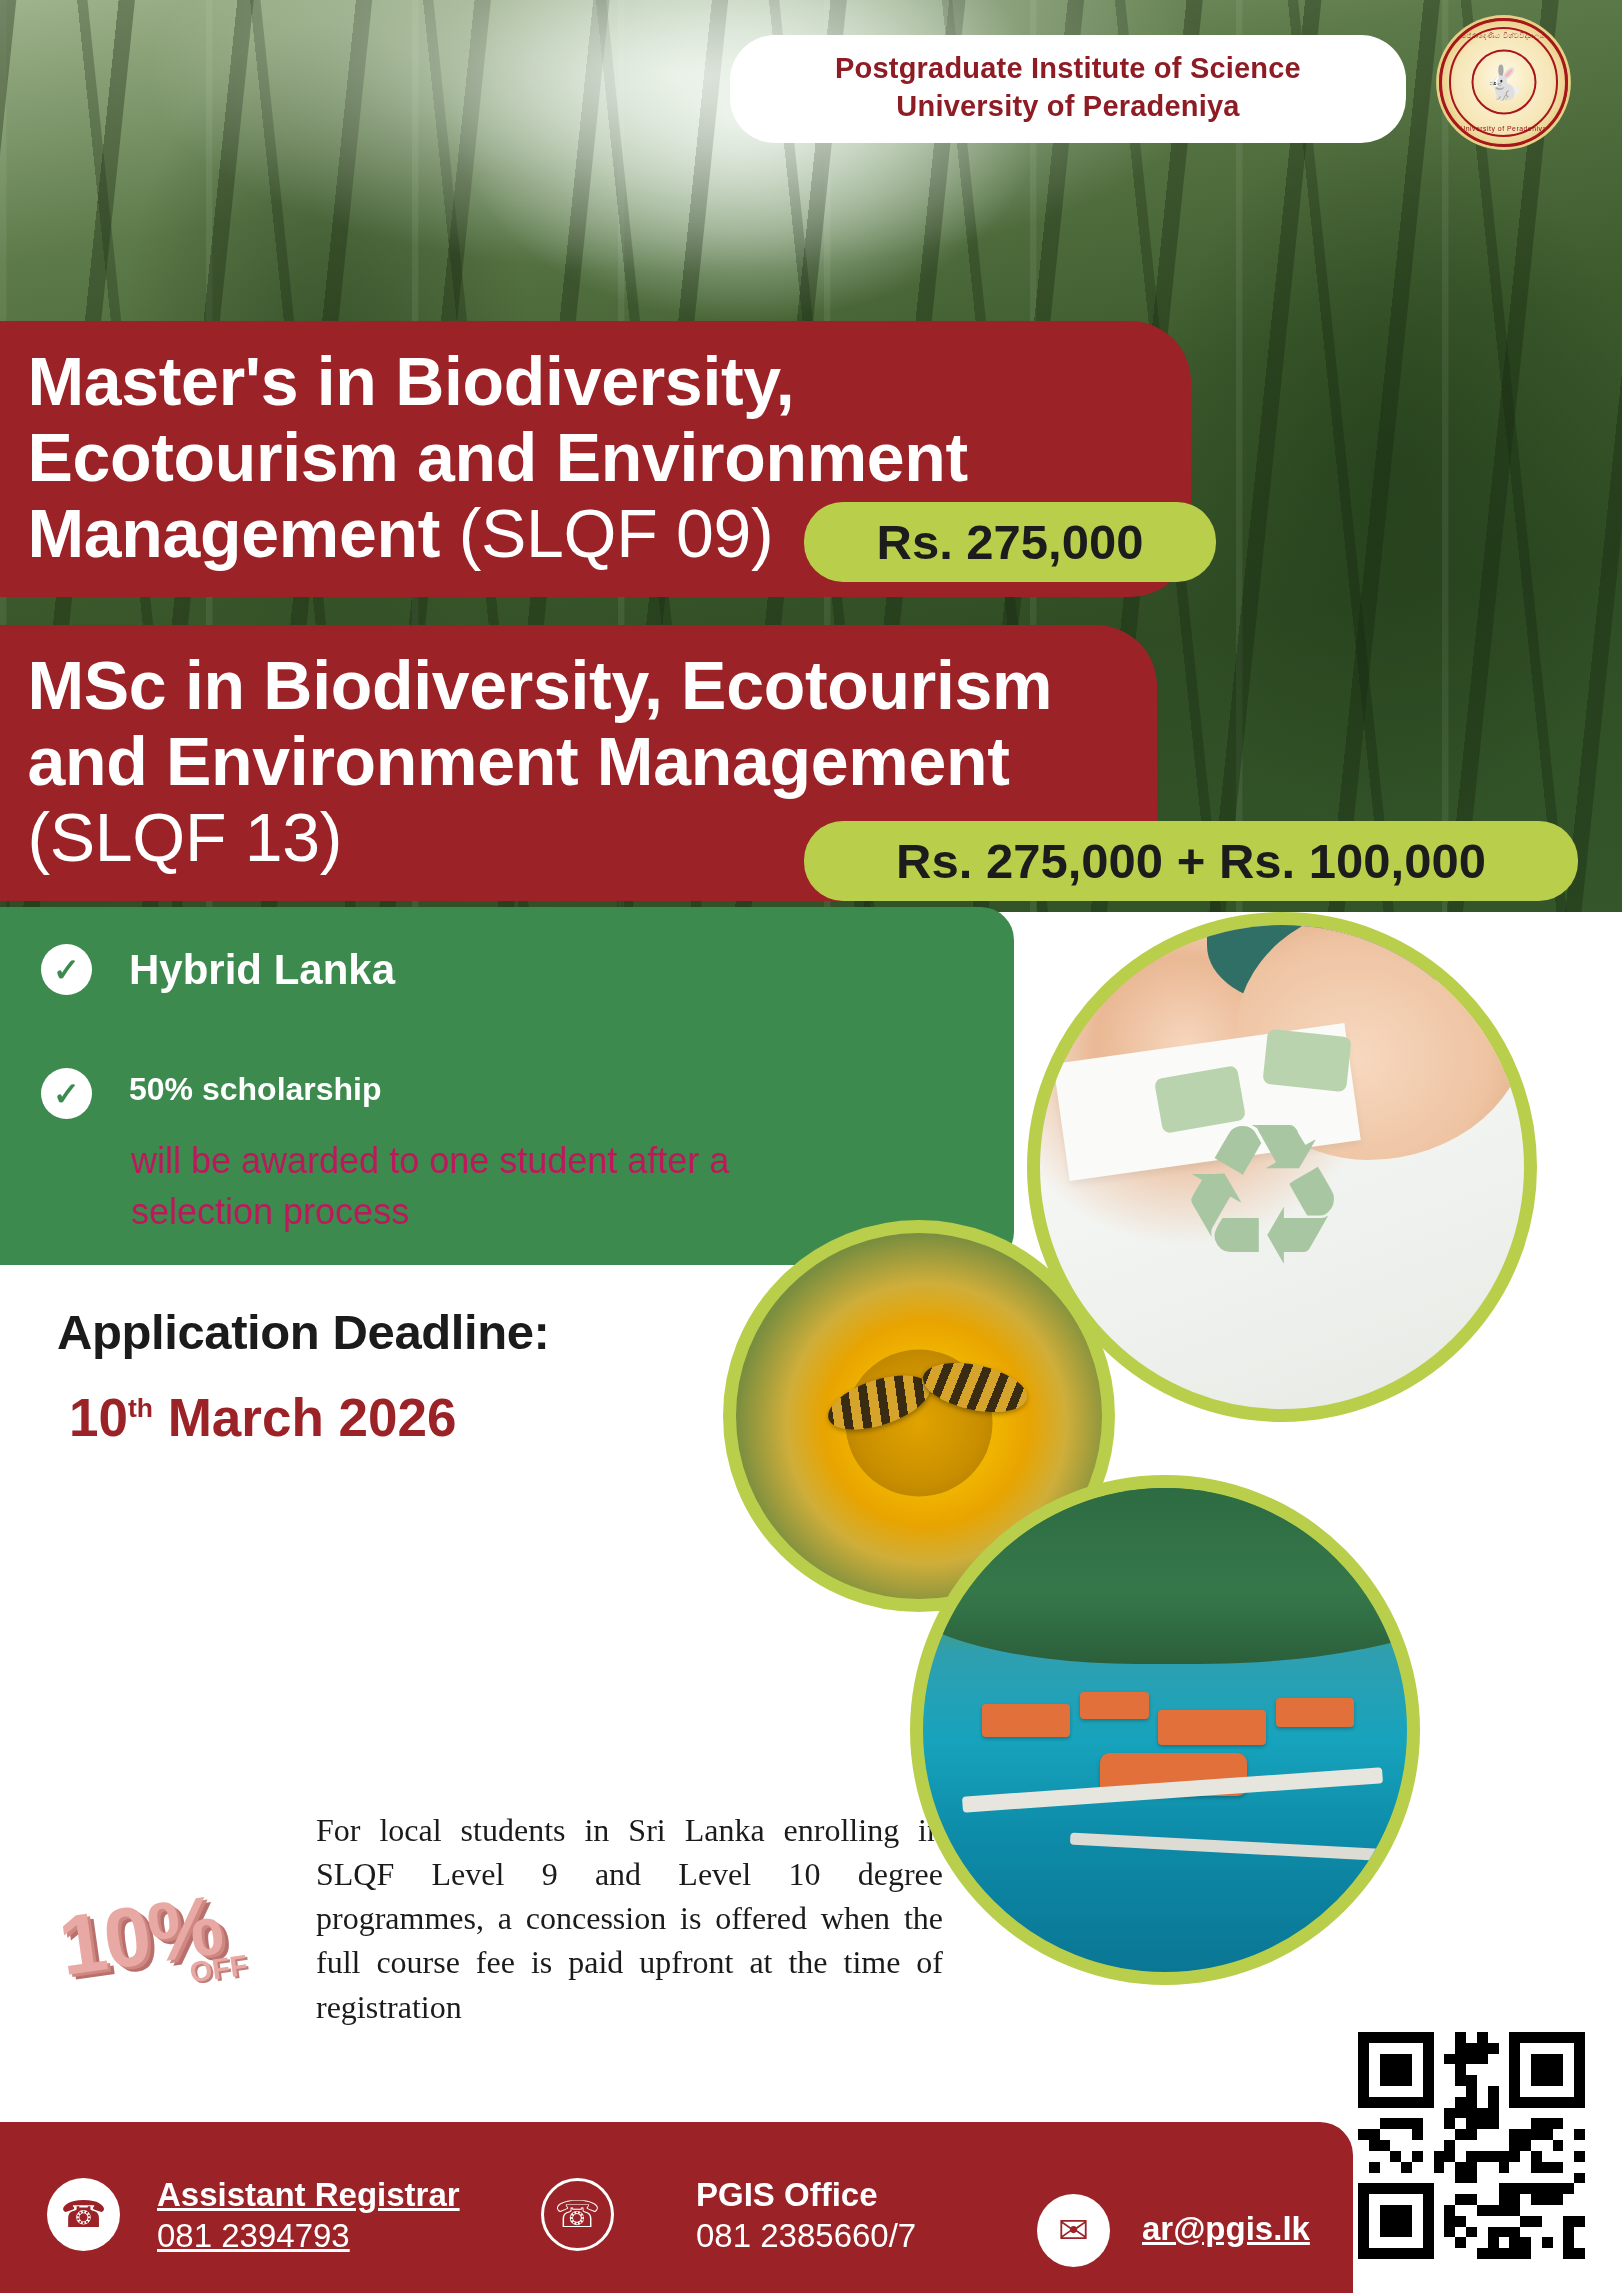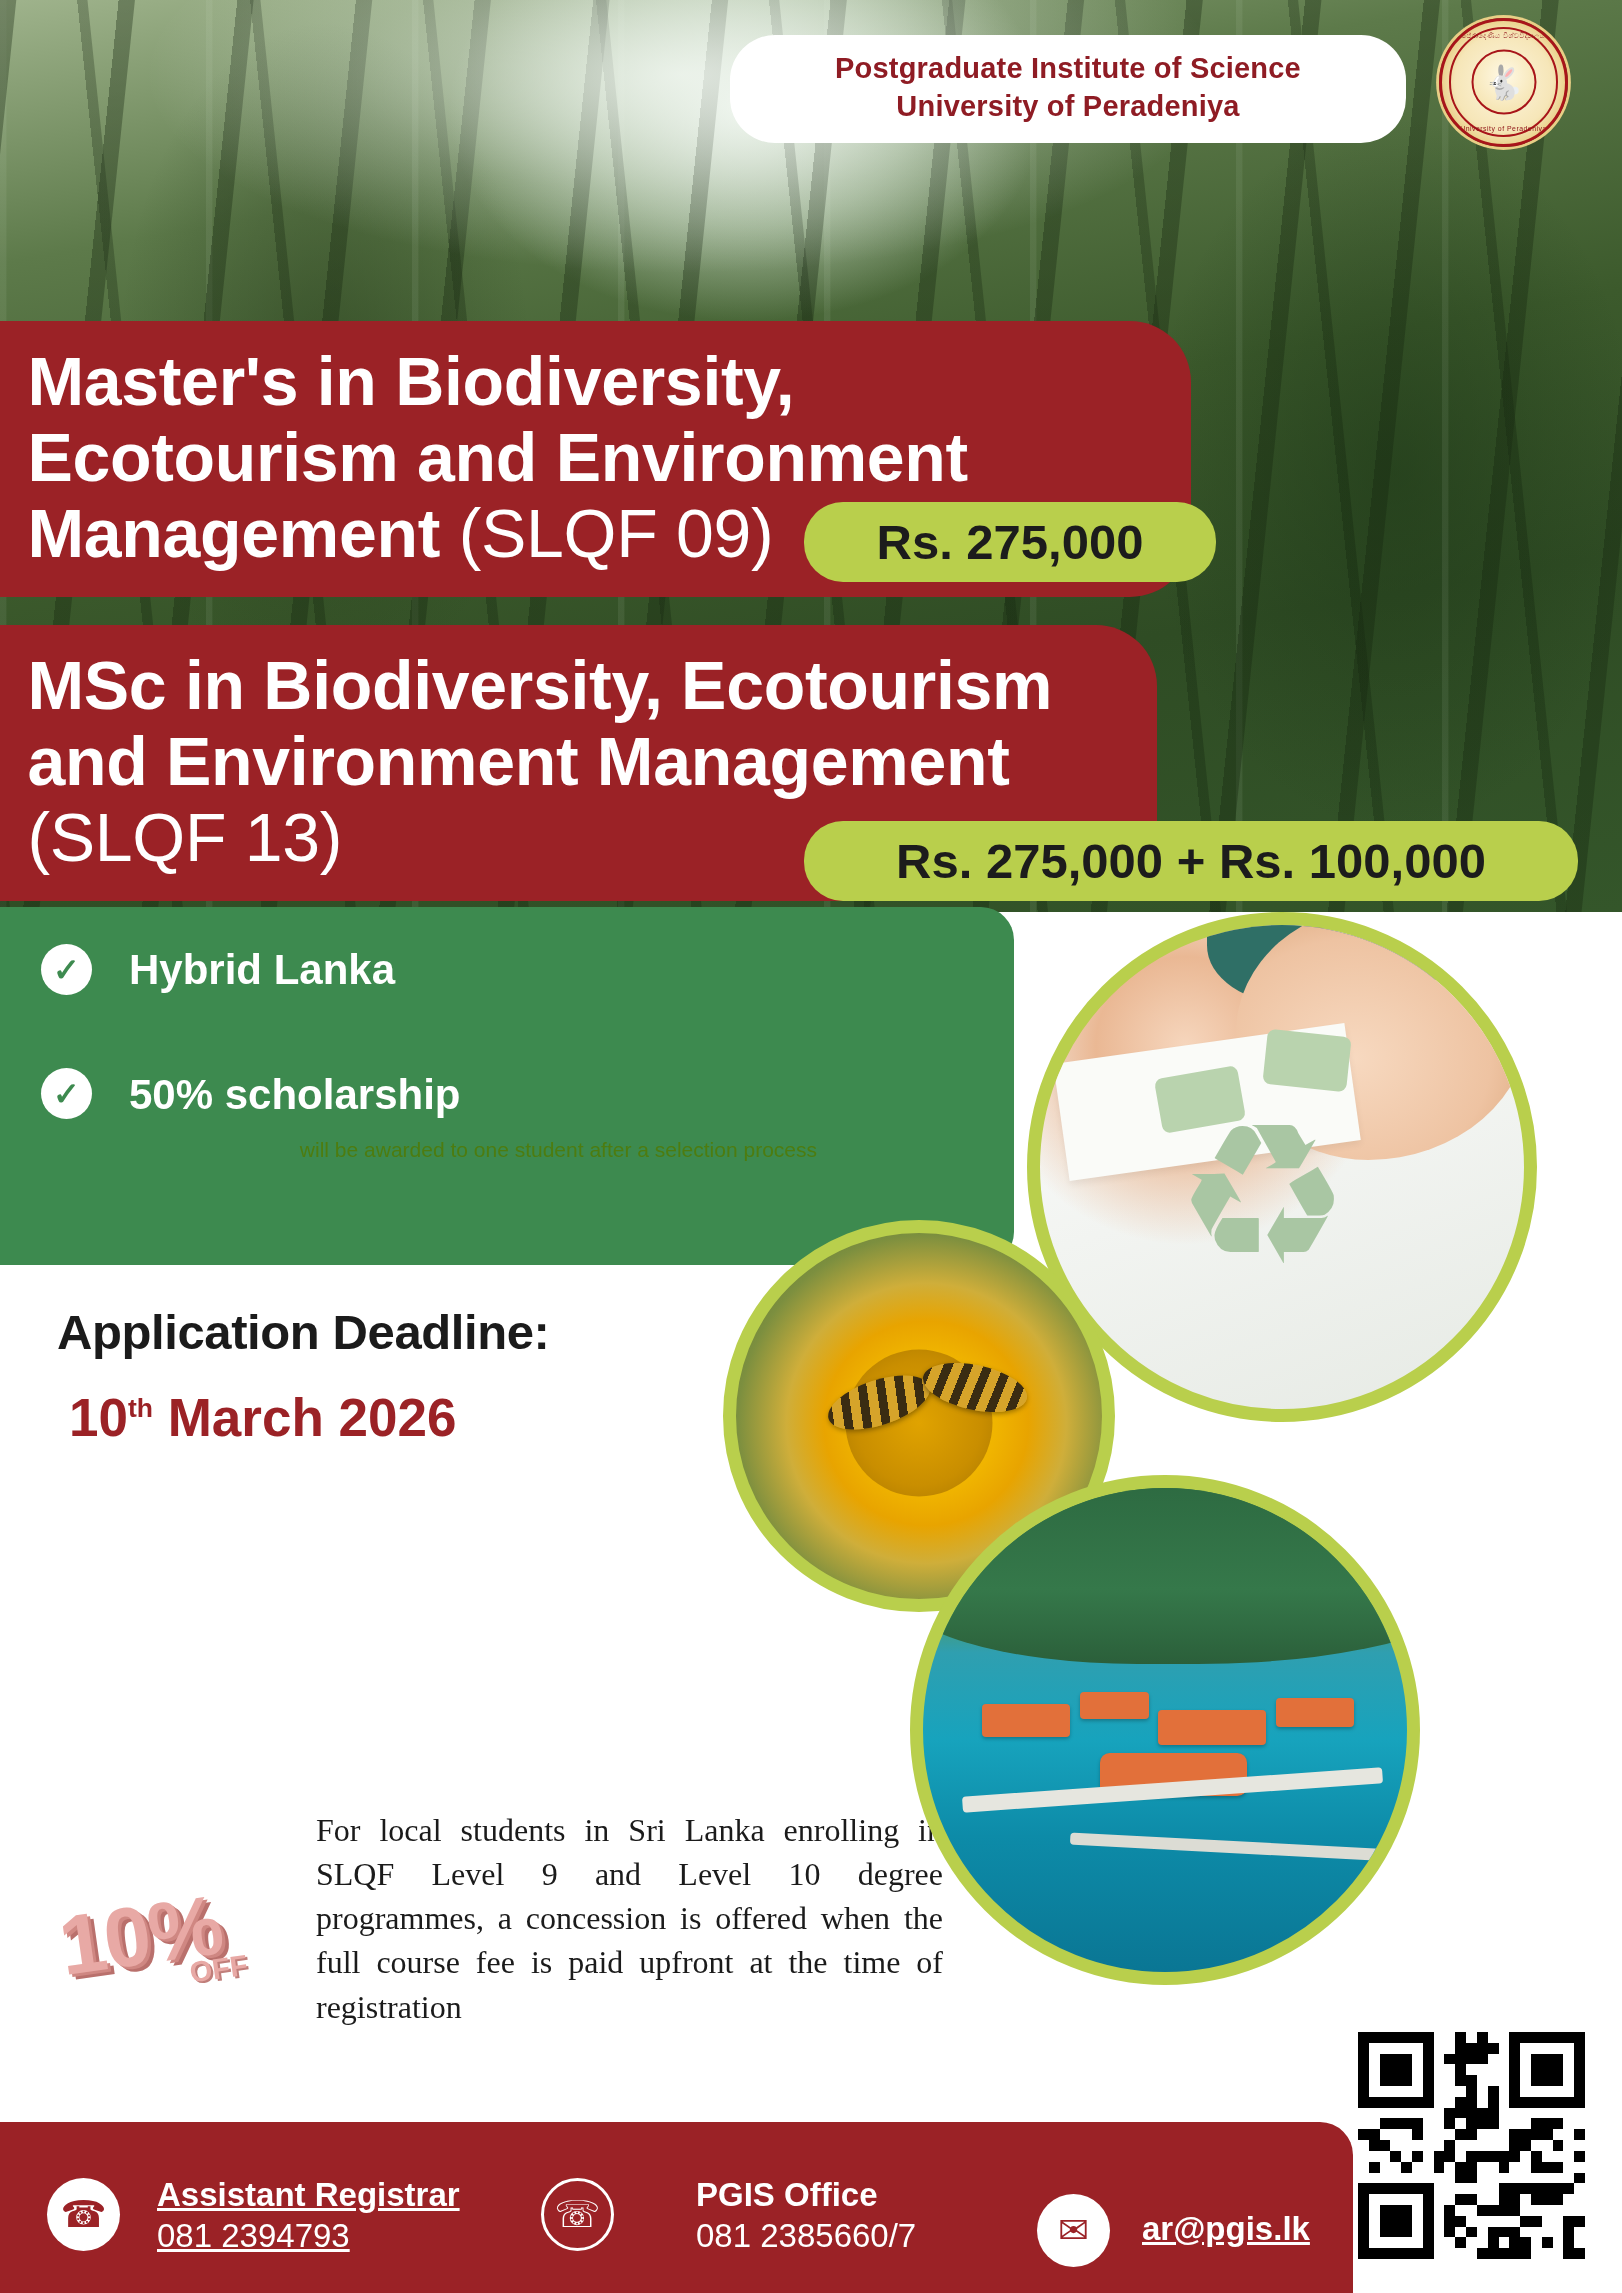--- a/index.html
+++ b/index.html
@@ -118,25 +118,25 @@
     border-bottom-right-radius: 33px;
   }
   .feat { position: absolute; color: #ffffff; }
   .check {
     position: absolute; width: 51px; height: 51px; border-radius: 50%;
     background: #ffffff; display: flex; align-items: center; justify-content: center;
     color: #3d8a4f; font-size: 32px; font-weight: bold; line-height: 1;
   }
   .feat1 { left: 129px; top: 946px; font-size: 42px; font-weight: bold; }
   .chk1 { left: 41px; top: 944px; }
-  .feat2 { left: 129px; top: 1071px; font-size: 42px; font-weight: bold; }
+  .feat2 { left: 129px; top: 1071px; font-size: 32px; font-weight: bold; }
   .chk2 { left: 41px; top: 1068px; }
   .feat2sub {
     position: absolute; left: 131px; top: 1135px; width: 686px;
-    color: #4d7c0f; font-size: 21px; line-height: 1.42; text-align: right;
+    color: #be185d; font-size: 36px; line-height: 1.42;
   }
 
   
   .deadline-label {
     position: absolute; left: 57px; top: 1304px;
     font-size: 49px; font-weight: bold; color: #1b1b1b; letter-spacing: -0.4px;
   }
   .deadline-date {
     position: absolute; left: 69px; top: 1387px;
     font-size: 53px; font-weight: bold; color: #9b2226;

